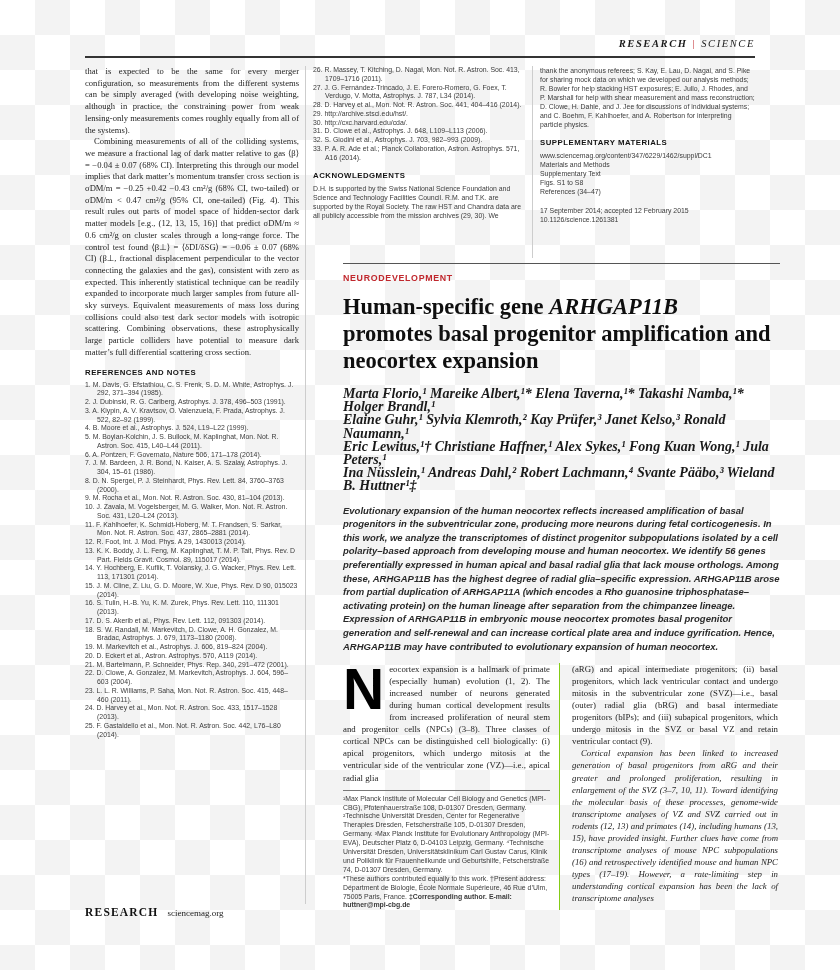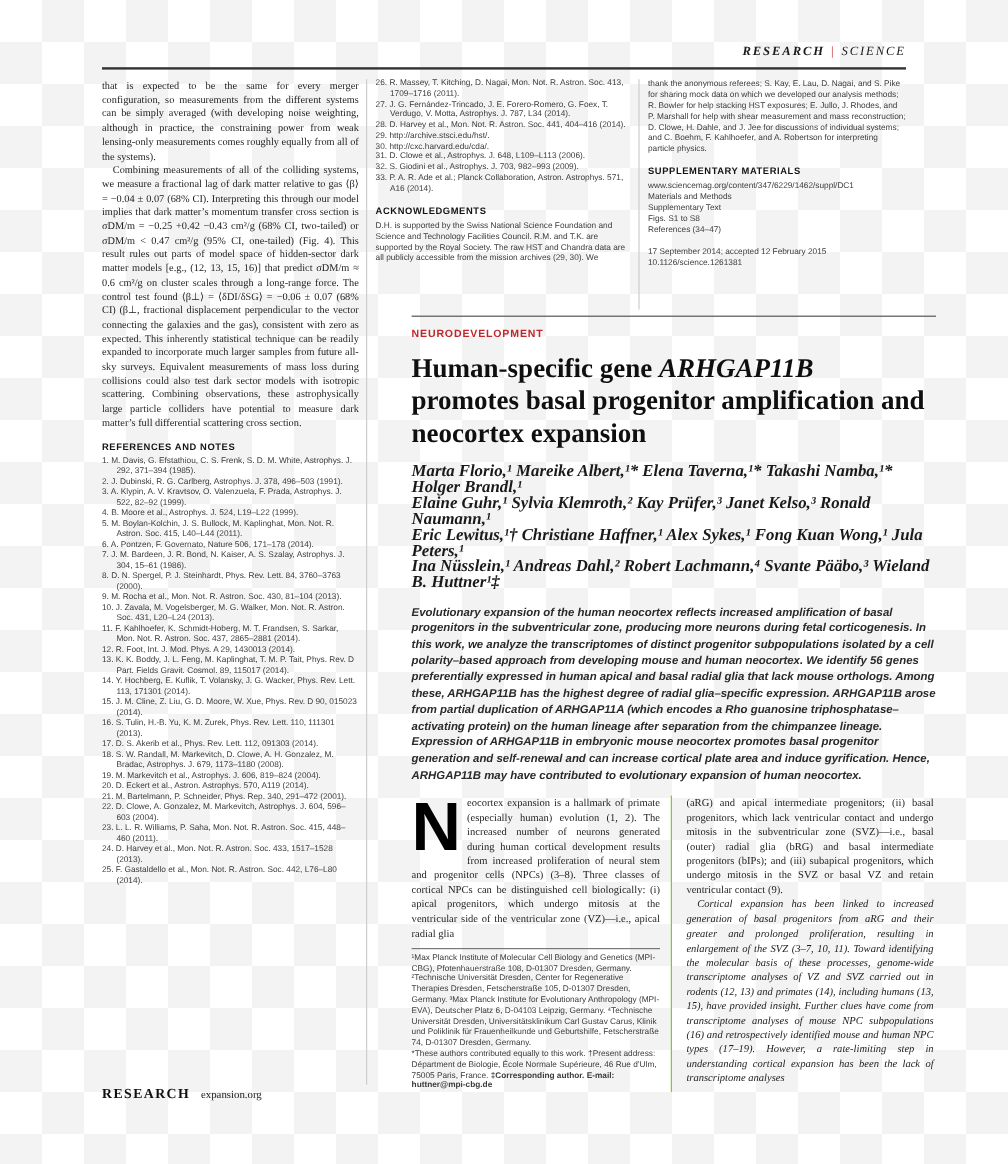--- a/index.html
+++ b/index.html
@@ -165,15 +165,15 @@
     </div>
     <div class="bcol2">
       <p class="bpara">(aRG) and apical intermediate progenitors; (ii) basal progenitors, which lack ventricular contact and undergo mitosis in the subventricular zone (SVZ)—i.e., basal (outer) radial glia (bRG) and basal intermediate progenitors (bIPs); and (iii) subapical progenitors, which undergo mitosis in the SVZ or basal VZ and retain ventricular contact (9).</p>
       <p class="bpara indented">Cortical expansion has been linked to increased generation of basal progenitors from aRG and their greater and prolonged proliferation, resulting in enlargement of the SVZ (3–7, 10, 11). Toward identifying the molecular basis of these processes, genome-wide transcriptome analyses of VZ and SVZ carried out in rodents (12, 13) and primates (14), including humans (13, 15), have provided insight. Further clues have come from transcriptome analyses of mouse NPC subpopulations (16) and retrospectively identified mouse and human NPC types (17–19). However, a rate-limiting step in understanding cortical expansion has been the lack of transcriptome analyses</p>
     </div>
   </div>
 </div>
 
 <div class="footer">
   <div>
-    <span class="journal">RESEARCH</span><span class="site">expansion.org</span>
+    <span class="journal">RESEARCH</span><span class="site">sciencemag.org</span>
   </div>
 </div>
 
 </body></html>

